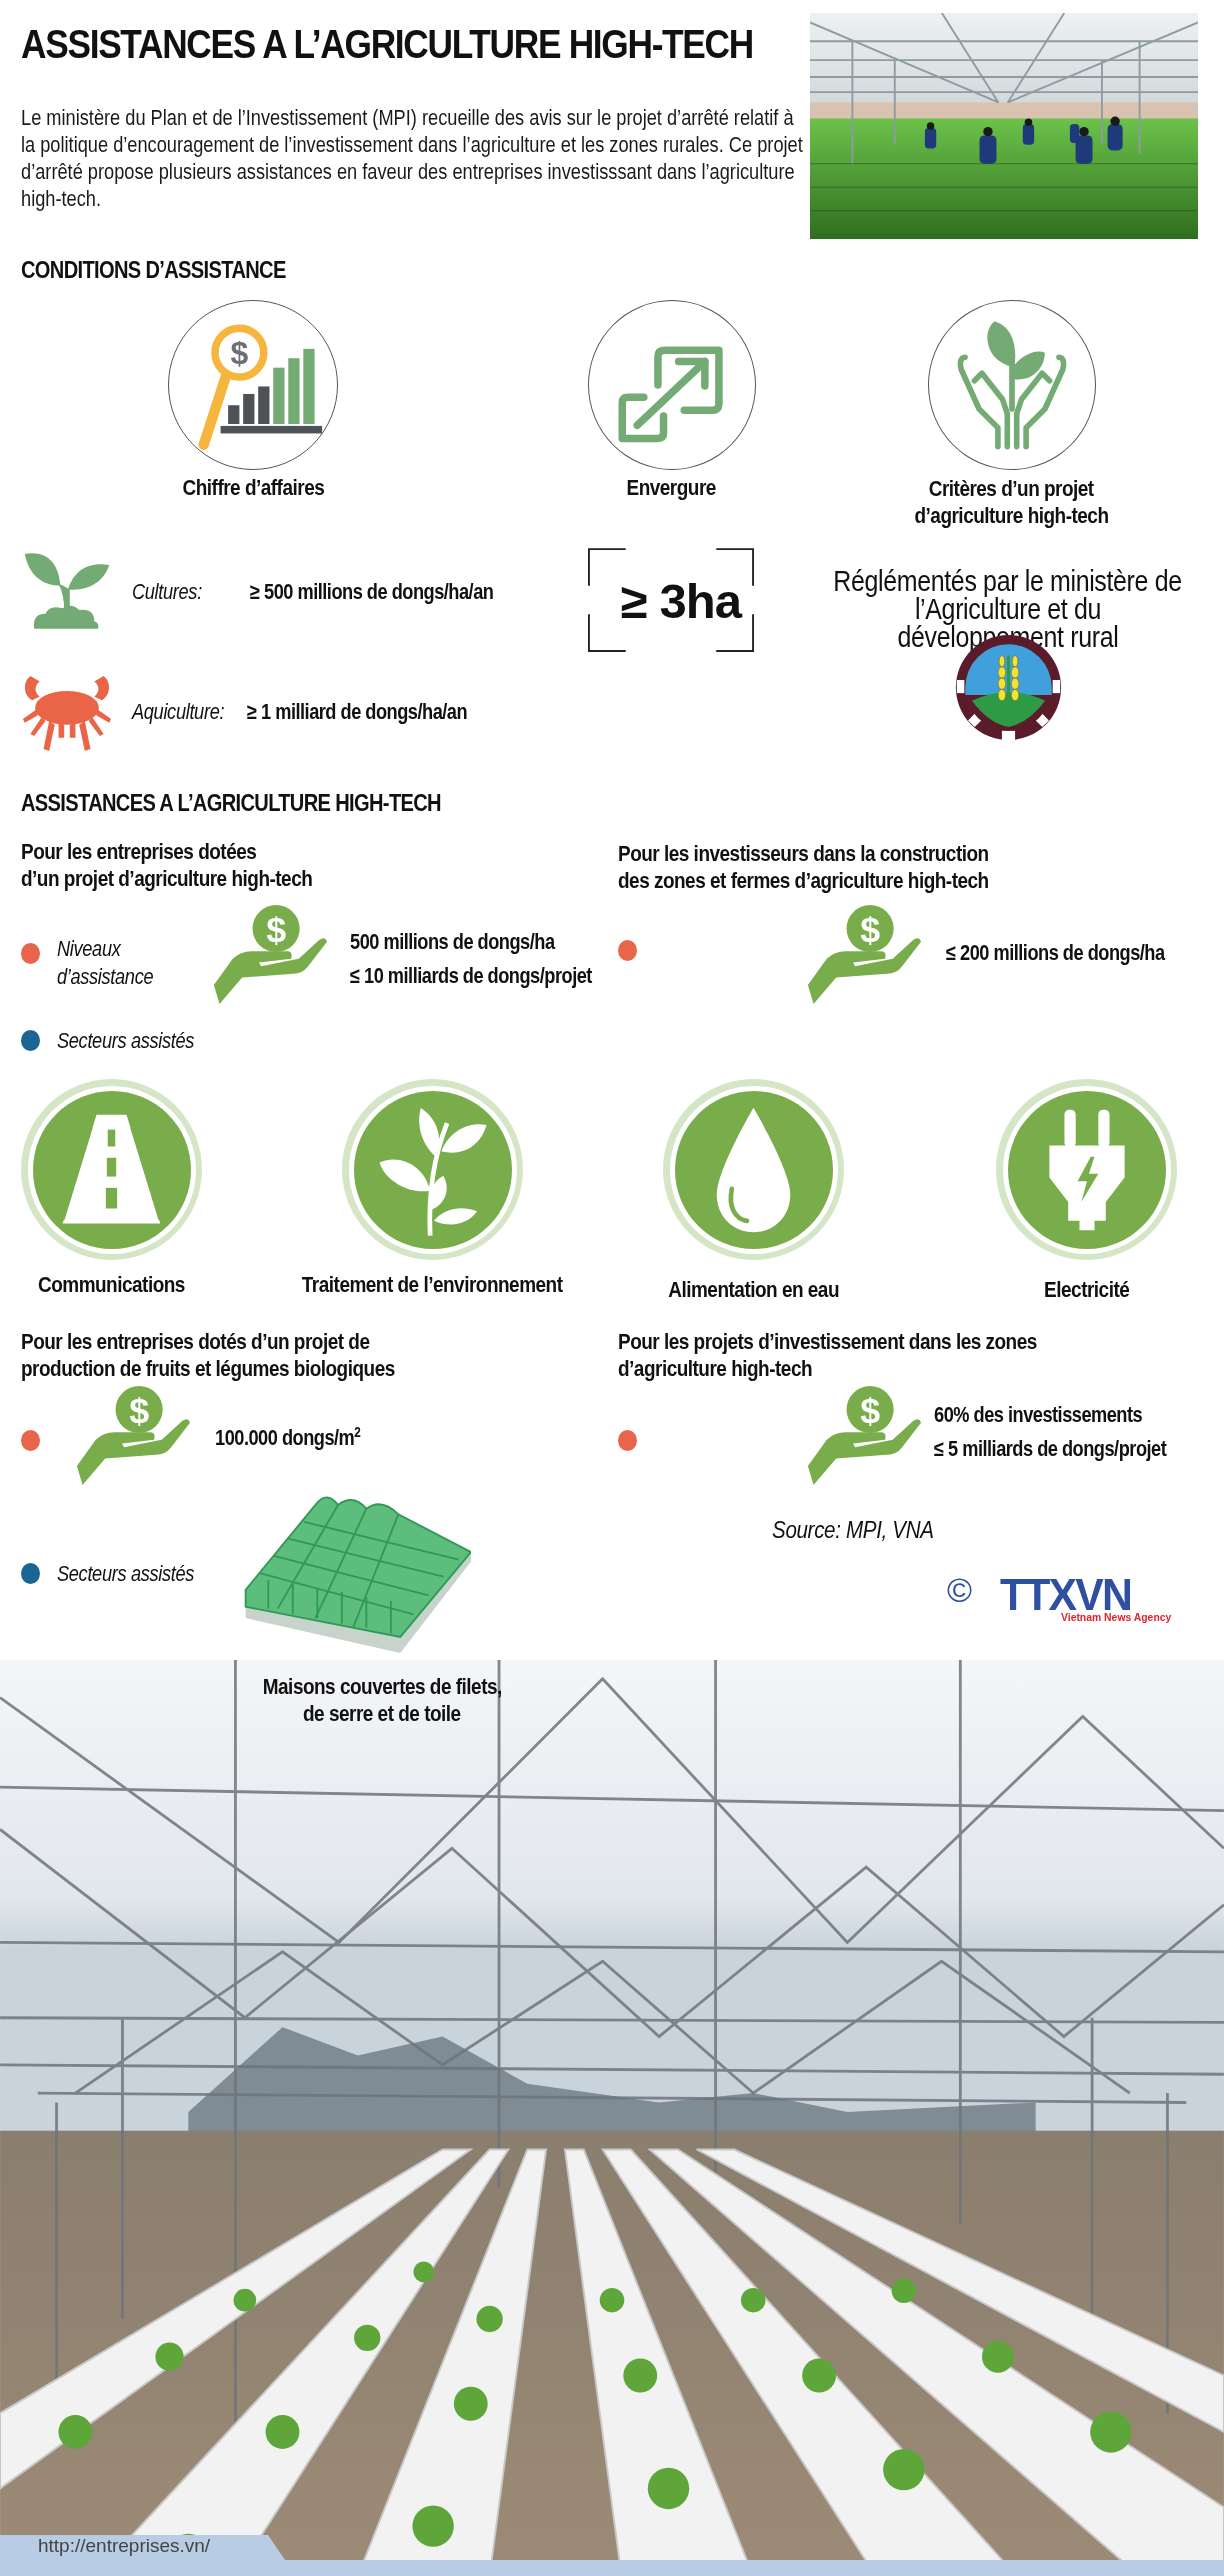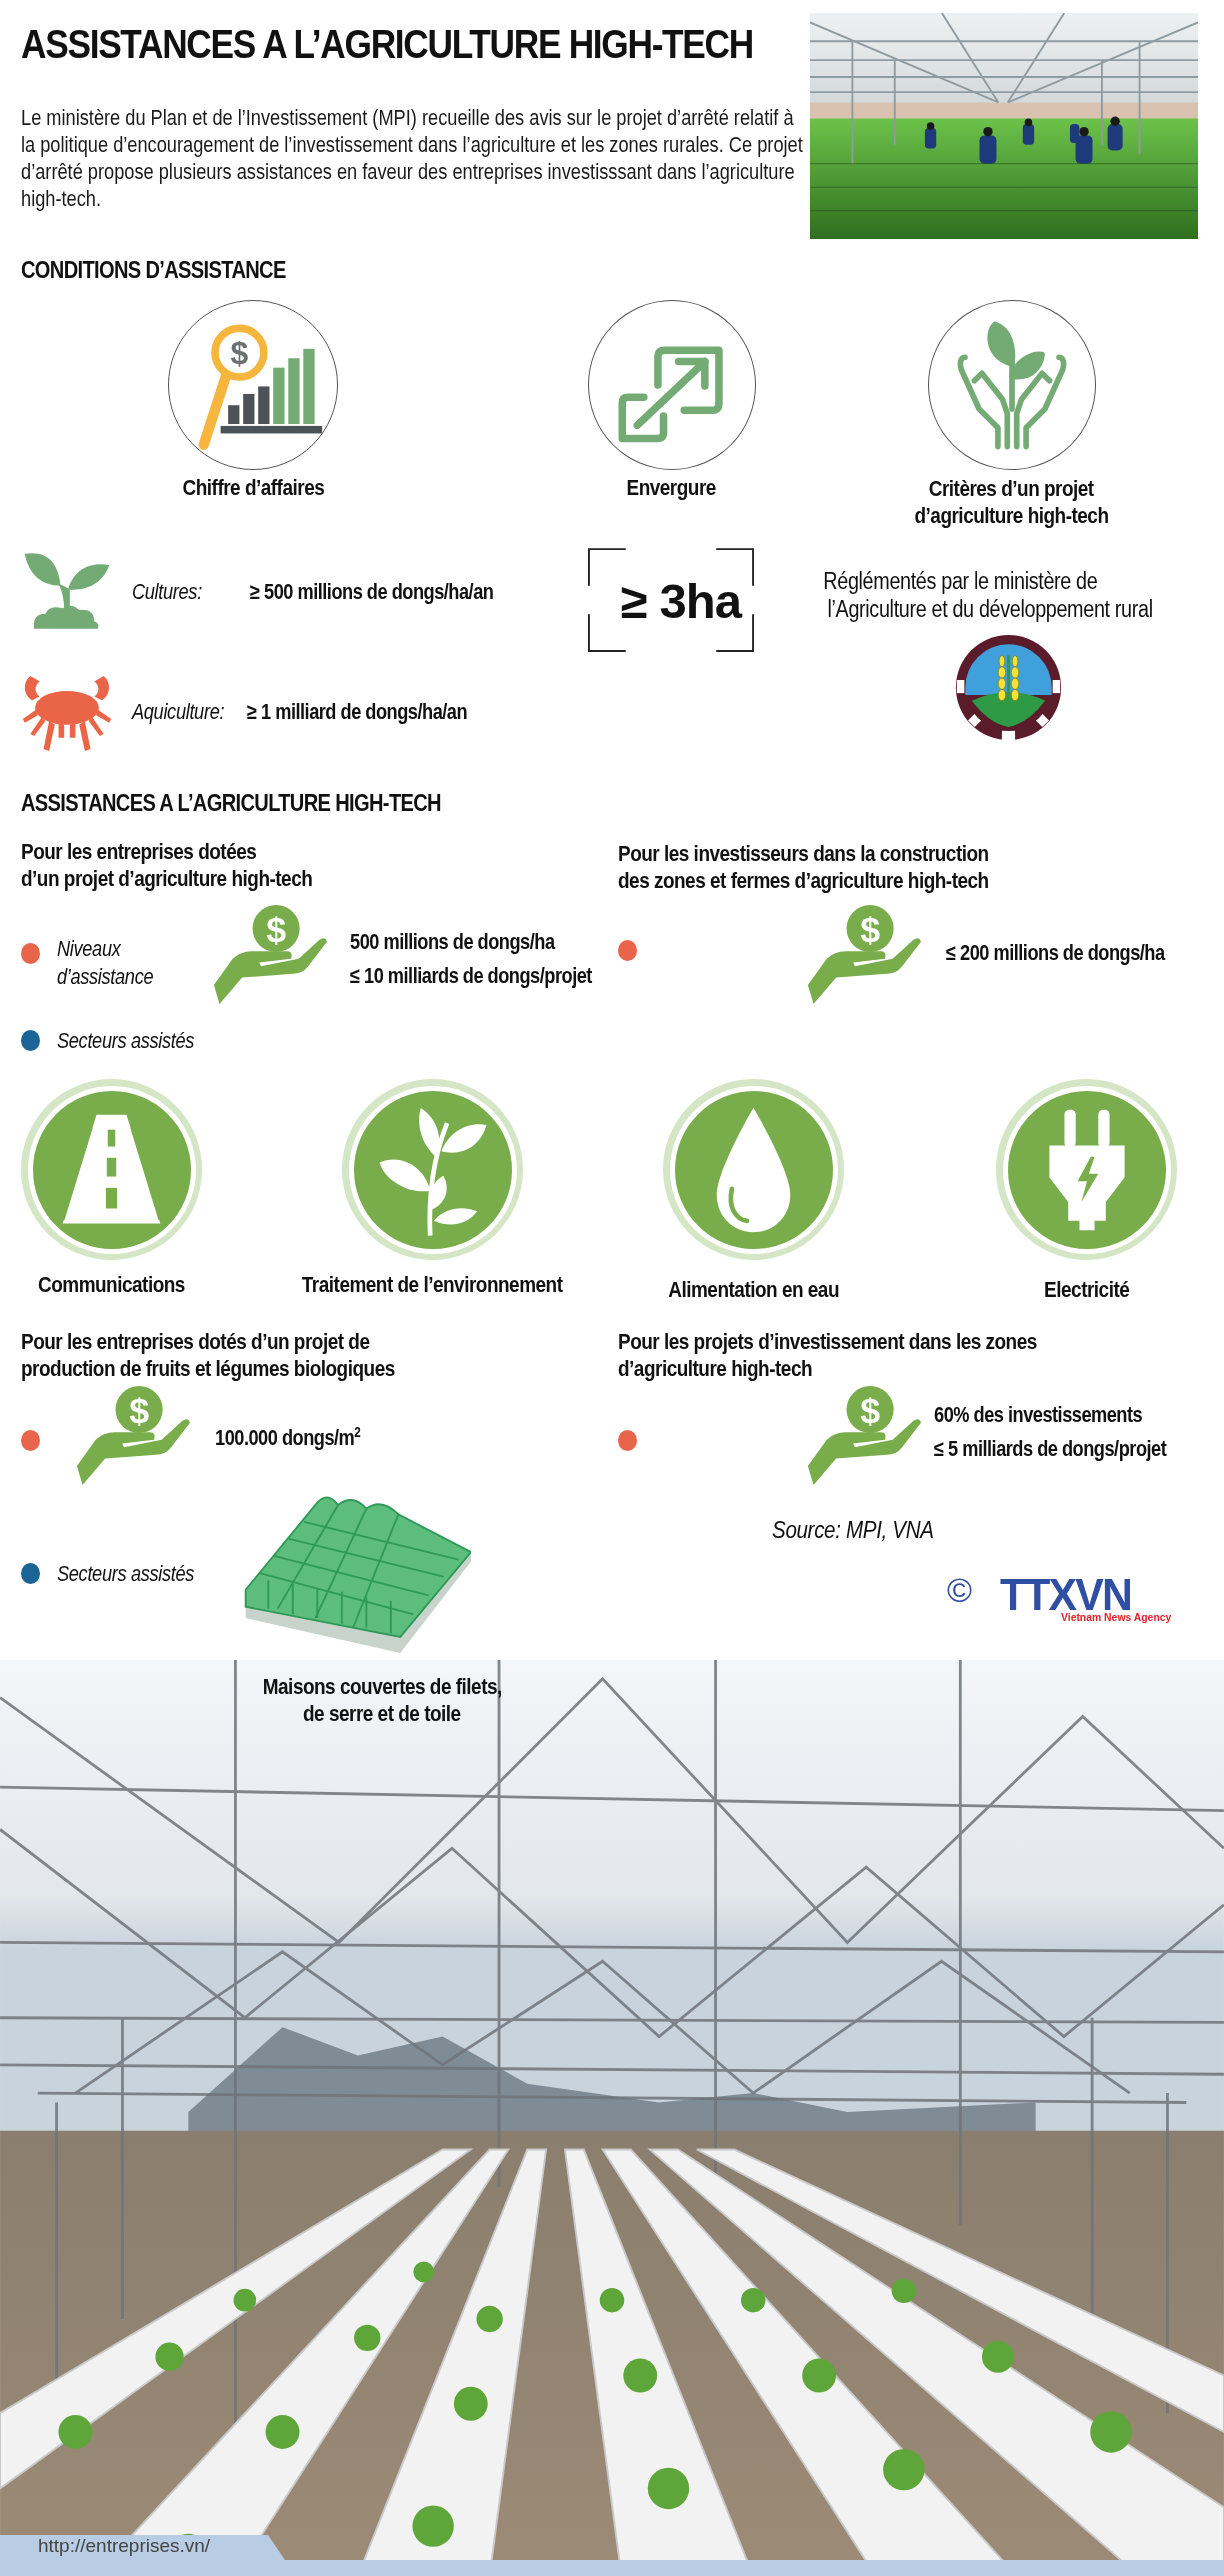--- a/index.html
+++ b/index.html
@@ -153,21 +153,21 @@
 <div class="abs" style="left:588px;top:548px;width:166px;height:104px">
   <svg class="abs" style="left:0;top:0" width="166" height="104" viewBox="0 0 176 110" fill="none" stroke="#222" stroke-width="2">
     <polyline points="40,1 1,1 1,40"></polyline>
       <polyline points="136,1 175,1 175,40"></polyline>
     <polyline points="1,70 1,109 40,109"></polyline>
       <polyline points="175,70 175,109 136,109"></polyline>
   </svg>
   <div class="abs" style="left:10px;top:24.5px;width:166px;text-align:center;font-size:49px;font-weight:700;letter-spacing:-0.9px">≥ 3ha</div>
 </div>
 
-<div class="abs" style="left:801px;top:567px;width:414px;font-size:23px;line-height:28px;letter-spacing:-0.4px">
+<div class="abs" style="left:801px;top:567px;width:414px;text-align:center;font-size:29px;line-height:28px;letter-spacing:-0.4px">
   <span style="display:inline-block;transform:scaleX(0.86)">Réglémentés par le ministère de</span><br>
   <span style="display:inline-block;transform:scaleX(0.86)">l’Agriculture et du développement rural</span>
 </div>
 
 <div class="abs" style="left:953px;top:633px;width:111px;height:109px">
   <svg width="111" height="109" viewBox="0 0 118 116">
     <circle cx="59" cy="58" r="56" fill="#5a1b2a"></circle>
     <g fill="#fff">
       <rect x="4" y="50" width="8" height="14"></rect>
         <rect x="106" y="50" width="8" height="14"></rect>

